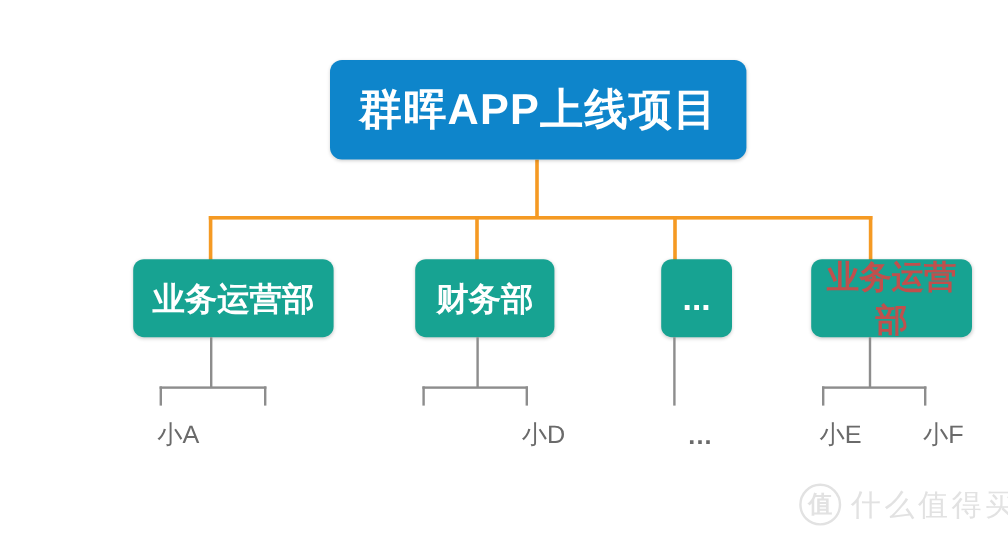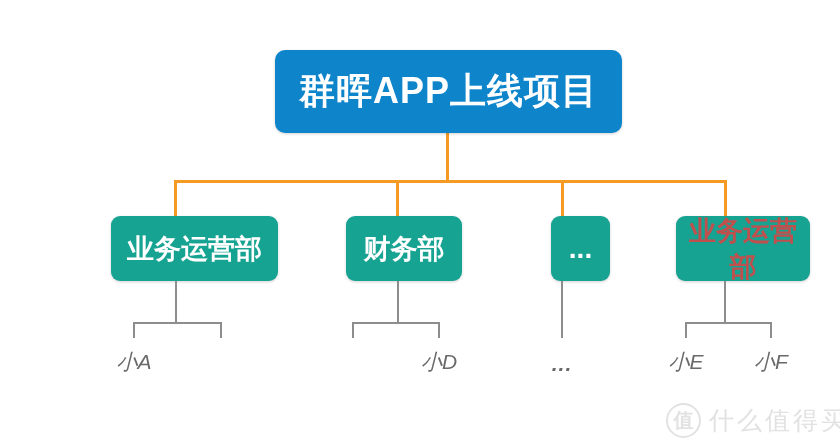--- a/index.html
+++ b/index.html
@@ -42,24 +42,23 @@
   .dept-2 { left: 328px; width: 116px; }
   .dept-3 { left: 533px; width: 59px; font-size: 28px; }
   .dept-4 { left: 658px; width: 134px; color: var(--external-text, #c0504d); }
   .line { position: absolute; }
   .orange { background: var(--connector-top, #f59a23); }
   .gray   { background: var(--connector-bottom, #8d8d8d); }
   .leaf {
     position: absolute;
     top: 348px;
     width: 64px;
-    text-align: center;
+    text-align: right;
     color: var(--leaf-text, #6a6a6a);
     font-size: 21px;
-    font-style: italic;
   }
   .leaf.ellipsis { top: 352px; font-weight: bold; letter-spacing: 1px; }
   .watermark {
     position: absolute;
     left: 666px; top: 403px;
     display: flex;
     align-items: center;
     color: var(--watermark, #e2e2e2);
     user-select: none;
   }

